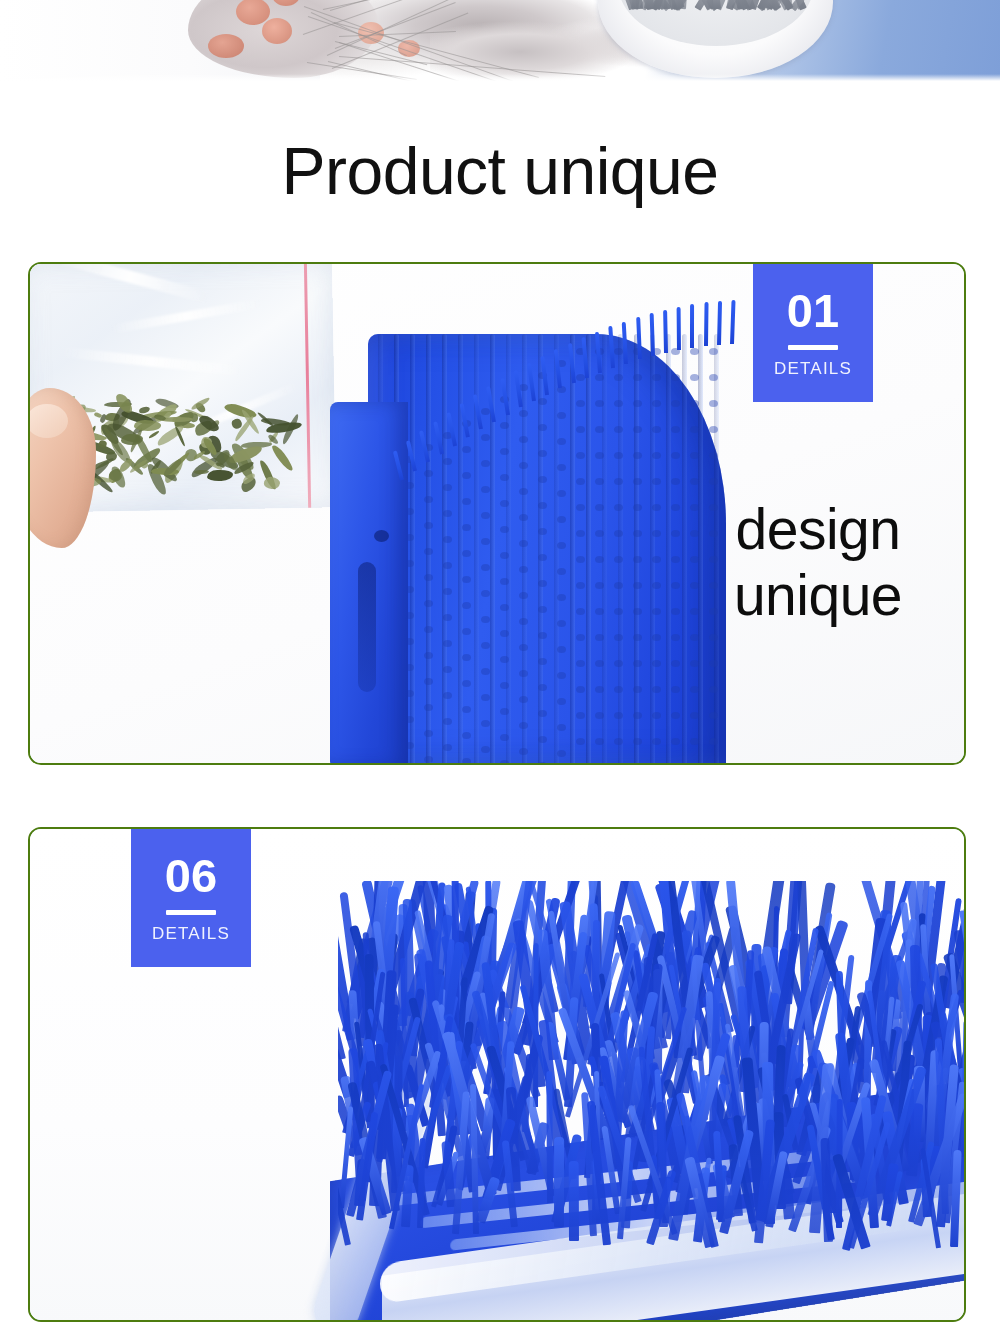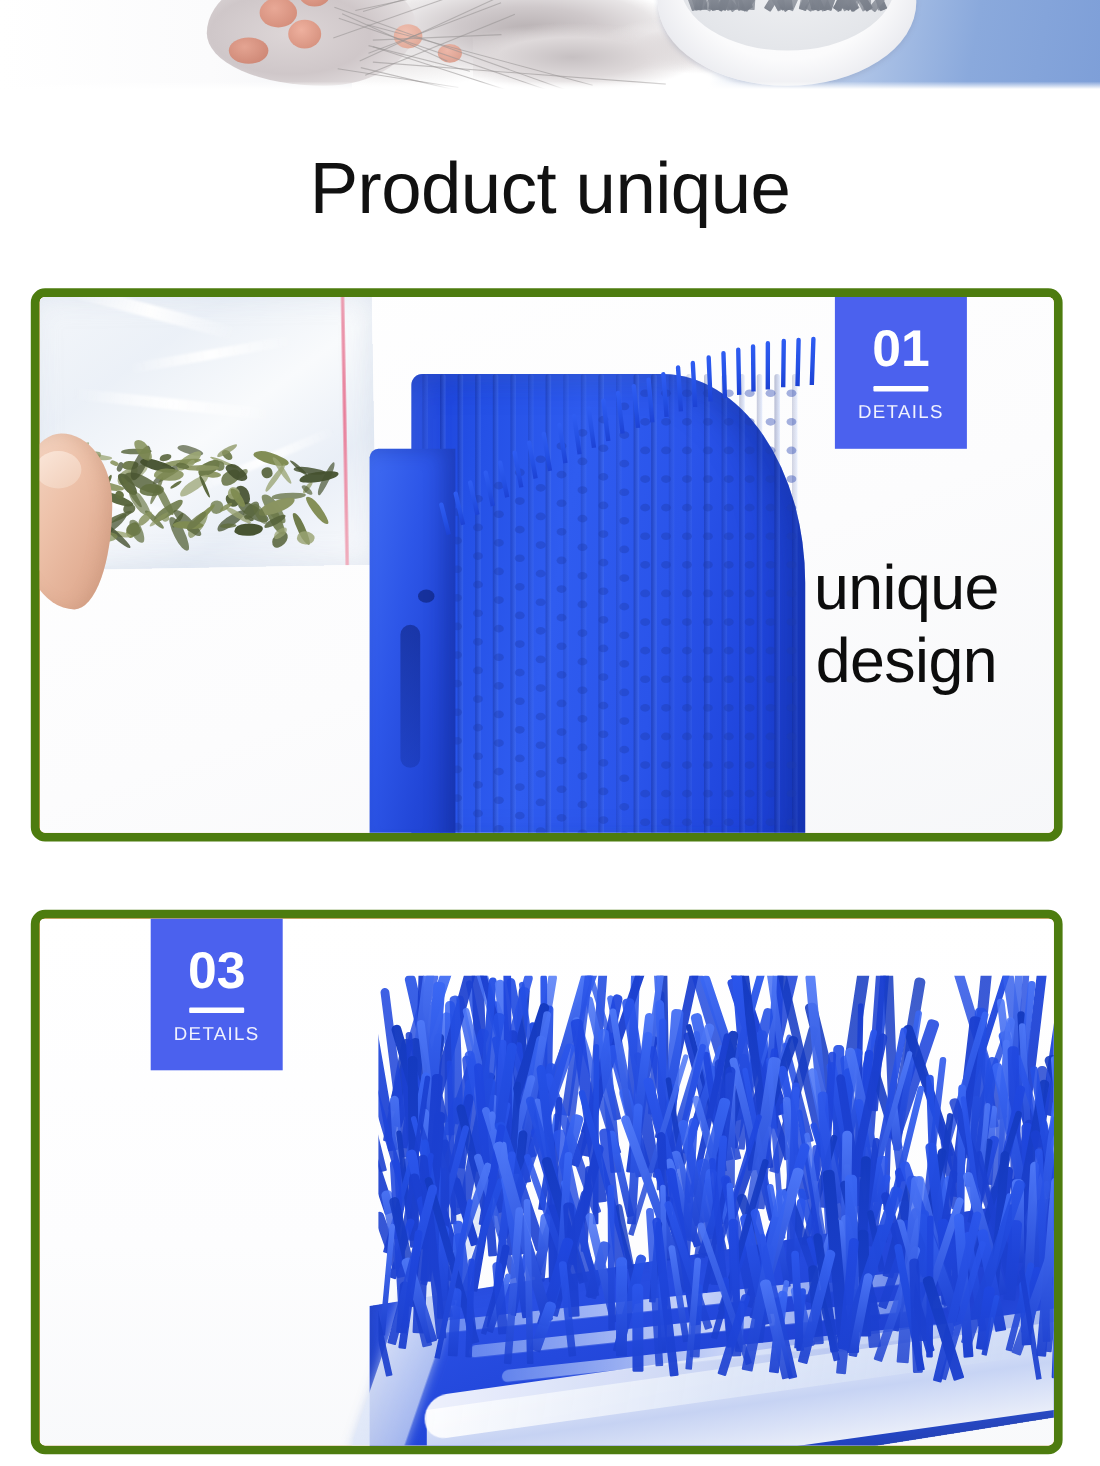--- a/index.html
+++ b/index.html
@@ -107,23 +107,23 @@
     line-height:76px;
     font-weight:400;
     color:#111111;
     letter-spacing:-0.5px;
     font-family:"Liberation Sans", sans-serif;
   }
 
   
   .card {
     position:absolute;
-    border:8px solid #4d7c0f;
+    border:2px solid #4d7c0f;
     border-radius:13px;
-    background:#f97316;
+    background:#15803d;
     overflow:hidden;
   }
   #card-1 { left:28px; top:262px; width:938px; height:503px; }
   #card-2 { left:28px; top:827px; width:938px; height:495px; }
 
   
   .badge {
     position:absolute;
     width:120px; height:138px;
     background:#4b61ee;
@@ -927,22 +927,22 @@
         </div>
     </div>
 
     <div class="badge" id="badge-1">
       <div class="badge-num">01</div>
       <div class="badge-rule"></div>
       <div class="badge-label">DETAILS</div>
     </div>
 
     <div class="caption" id="caption-1">
+      <div>design</div>
       <div>unique</div>
-      <div>design</div>
     </div>
   </div>
 
   <div class="card" id="card-2">
 
     <div class="photo" id="photo-2">
       <div class="p2-white"></div>
 
       <div class="brush-base2">
         <div class="base-nubrow" style="left:60px;top:36px;width:470px;transform:rotate(3deg);"></div>
@@ -1467,20 +1467,20 @@
           <div class="bristle" style="left: 341.506px; bottom: 187.957px; width: 8.69458px; height: 80.1359px; background: linear-gradient(rgb(31, 71, 224) 0%, rgb(28, 64, 207) 100%); transform: rotate(5.61744deg); opacity: 0.839074; z-index: 14;"></div>
           <div class="bristle" style="left: 496.108px; bottom: 105.37px; width: 8.91378px; height: 52.8473px; background: linear-gradient(rgb(36, 80, 230) 0%, rgb(28, 64, 207) 100%); transform: rotate(1.26731deg); opacity: 0.920862; z-index: 27;"></div>
         </div>
 
       <div class="rail" id="rail-diag"></div>
       <div class="tray-front"></div>
       <div class="rail" id="rail-bottom"></div>
     </div>
 
     <div class="badge" id="badge-2">
-      <div class="badge-num">03</div>
+      <div class="badge-num">06</div>
       <div class="badge-rule"></div>
       <div class="badge-label">DETAILS</div>
     </div>
 
   </div>
 
 </div>
 
 </body></html>

